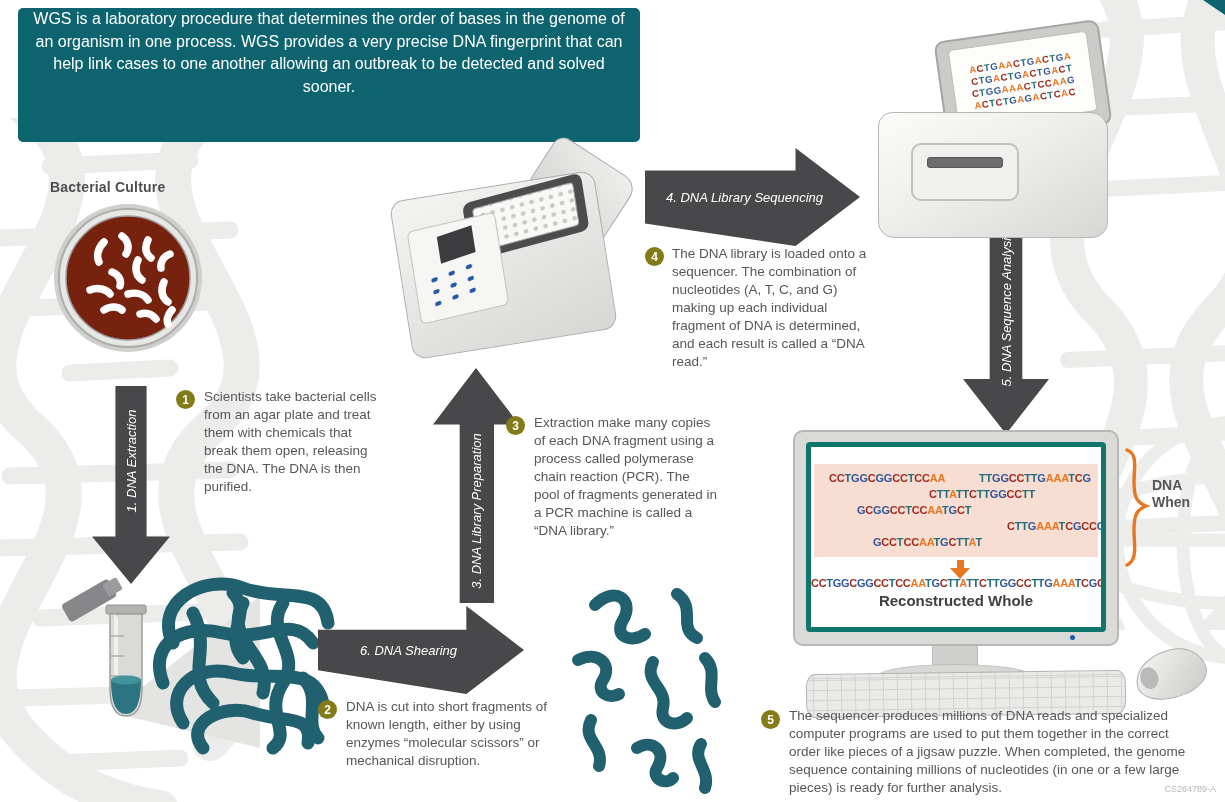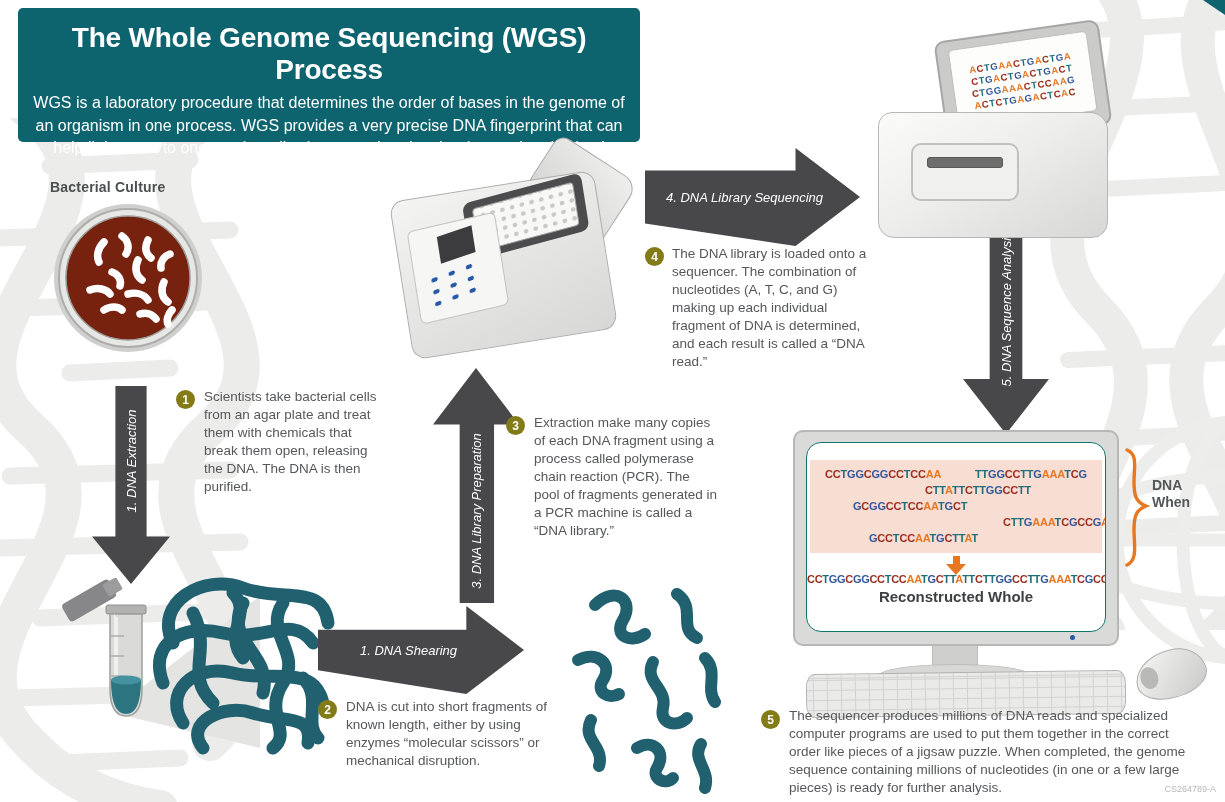--- a/index.html
+++ b/index.html
@@ -42,21 +42,21 @@
   .section-title{
     color:#4d4e50;font-size:14px;font-weight:bold;z-index:4;letter-spacing:0.2px;
   }
   
   .monitor-bezel{
     left:793px;top:430px;width:322px;height:212px;background:#dadad8;
     border:2px solid #b7b7b5;border-radius:10px;z-index:3;
   }
   .monitor-screen{
     position:absolute;left:11px;top:10px;right:11px;bottom:12px;background:#fff;
-    border:1px solid #0f766e;border-radius:15px;overflow:hidden;
+    border:5px solid #0f766e;border-radius:4px;overflow:hidden;
   }
   .reads-band{position:absolute;left:3px;right:3px;top:17px;height:93px;background:#f7ddd2;}
   .read{position:absolute;font-size:11px;font-weight:bold;letter-spacing:-0.2px;white-space:nowrap;}
   .genome-line{position:absolute;left:0;right:0;top:130px;text-align:center;
     font-size:11px;font-weight:bold;letter-spacing:-0.3px;white-space:nowrap;}
   .genome-label{position:absolute;left:0;right:0;top:145px;text-align:center;
     font-size:15px;font-weight:bold;color:#3f4042;}
   .mini-arrow-shaft{position:absolute;left:146px;top:113px;width:7px;height:9px;background:#e87722;}
   .mini-arrow-head{position:absolute;left:139px;top:121px;width:0;height:0;
     border-left:10px solid transparent;border-right:10px solid transparent;border-top:11px solid #e87722;}
@@ -170,21 +170,20 @@
   <g stroke="#ededeb" stroke-width="13">
     <circle cx="145" cy="150" r="118"></circle>
     <ellipse cx="145" cy="150" rx="52" ry="118"></ellipse>
     <path d="M30,105 C100,80 200,80 258,105"></path>
     <path d="M27,195 C100,220 200,220 260,195"></path>
     <line x1="27" y1="150" x2="263" y2="150"></line>
   </g>
 </svg>
 
 <div class="abs header">
-  <h1>The Whole Genome Sequencing (WGS) Process</h1>
   <p>WGS is a laboratory procedure that determines the order of bases in the genome of an organism in one process. WGS provides a very precise DNA fingerprint that can help link cases to one another allowing an outbreak to be detected and solved sooner.</p>
 </div>
 <div class="abs corner-wedge"></div>
 
 <div class="abs section-title" style="left:50px;top:179px;">Bacterial Culture</div>
 <svg class="abs" style="left:52px;top:202px;width:152px;height:152px;z-index:3;" viewBox="0 0 152 152">
   <circle cx="76" cy="76" r="74" fill="#cfcfcd"></circle>
   <circle cx="76" cy="76" r="69" fill="#e7e7e5" stroke="#adadab" stroke-width="2"></circle>
   <circle cx="76" cy="76" r="62" fill="#76220f" stroke="#9c9c9a" stroke-width="1.5"></circle>
   <g stroke="#fff" stroke-width="7.5" stroke-linecap="round" fill="none">
@@ -235,21 +234,21 @@
     <path d="M65,190 C45,165 85,145 115,155 C145,165 175,155 170,185"></path>
     <path d="M105,45 C85,85 135,95 125,135"></path>
     <path d="M55,55 C75,95 45,115 75,145"></path>
     <path d="M145,45 C125,75 165,95 145,125 C125,155 155,175 135,190"></path>
     <path d="M95,35 C115,55 85,75 105,100"></path>
     <path d="M165,120 C185,140 165,165 180,180"></path>
   </g>
 </svg>
 
 <div class="abs arrow" style="left:318px;top:606px;width:206px;height:88px;clip-path:polygon(0 27%,72% 27%,72% 0,100% 50%,72% 100%,0 73%);">
-  <span class="arrow-label" style="left:42px;top:50%;transform:translateY(-50%);">1. DNA Shearing</span>
+  <span class="arrow-label" style="left:42px;top:50%;transform:translateY(-50%);">6. DNA Shearing</span>
 </div>
 
 <div class="abs stepnum" style="left:318px;top:700px;">2</div>
 <div class="abs steptext" style="left:346px;top:698px;width:216px;">DNA is cut into short fragments of known length, either by using enzymes “molecular scissors” or mechanical disruption.</div>
 
 <svg class="abs" style="left:553px;top:580px;width:175px;height:218px;z-index:3;" viewBox="0 0 175 218">
   <g stroke="#20606f" stroke-width="12" stroke-linecap="round" fill="none">
     <path d="M42,25 C62,5 82,20 70,40 C60,56 78,64 92,54"></path>
     <path d="M124,14 C144,28 124,48 144,58"></path>
     <path d="M25,80 C45,70 60,85 50,100 C42,112 56,120 66,114"></path>

